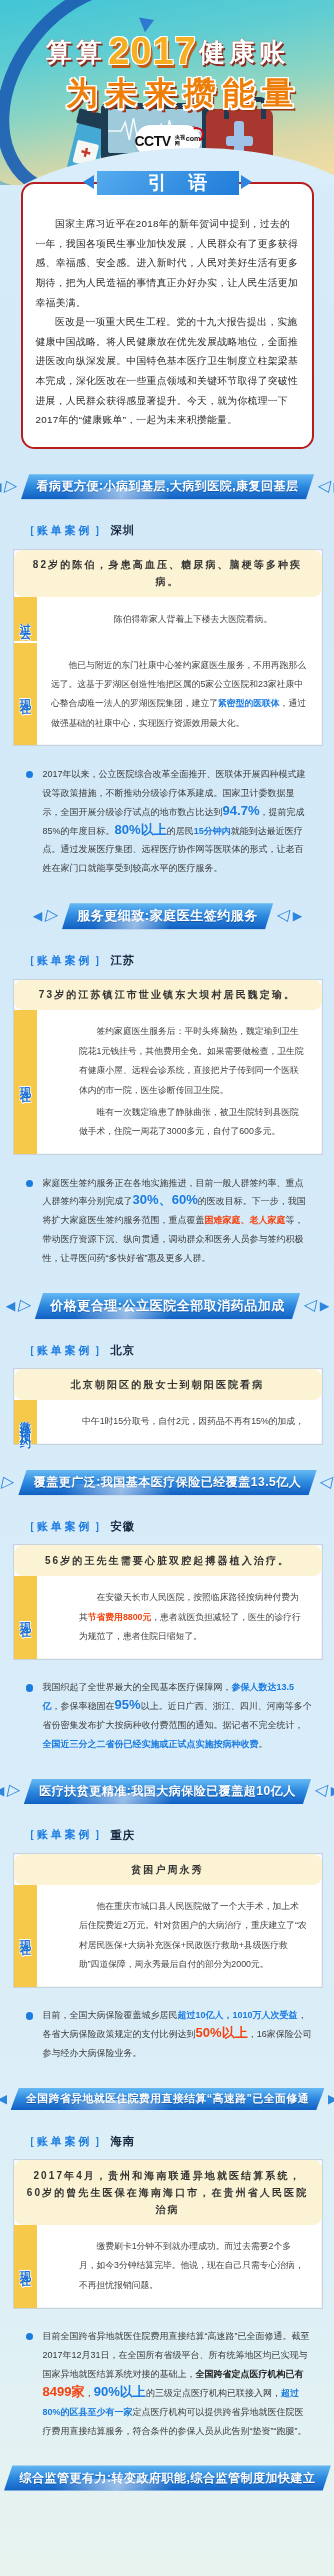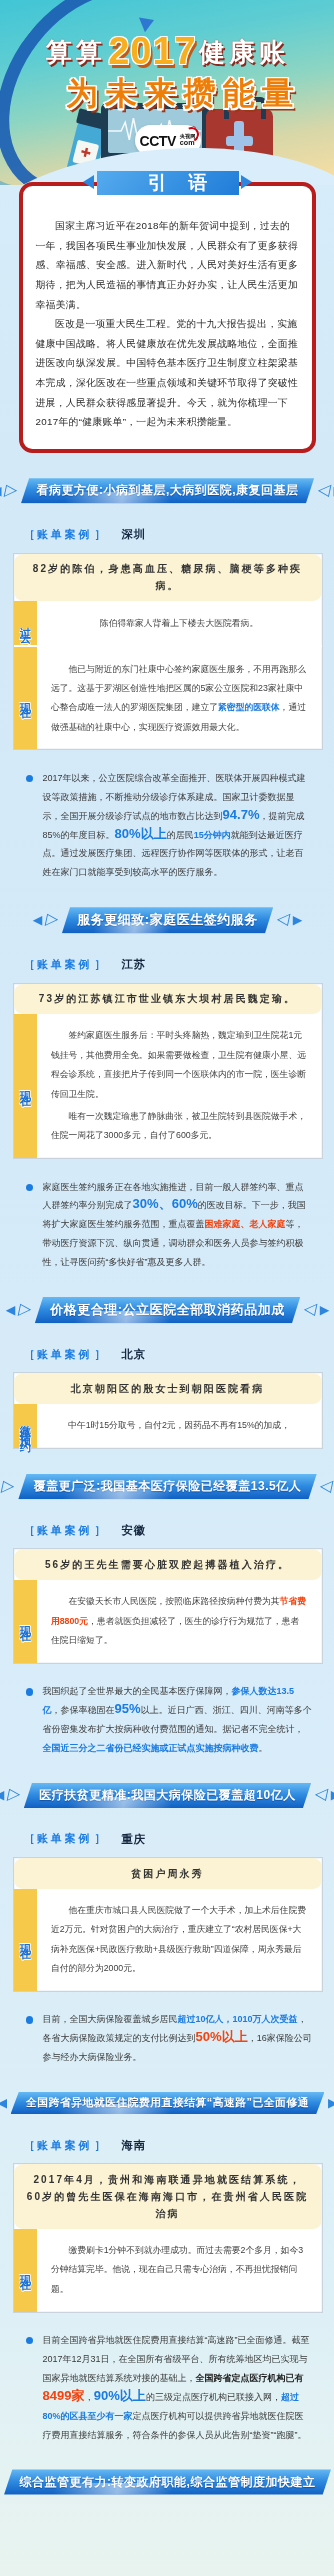--- a/index.html
+++ b/index.html
@@ -36,53 +36,53 @@
   .cross{position:absolute;left:20px;top:12.4px;width:27px;height:39px;}
   .cross i{position:absolute;background:#9fc3e8;border-radius:3.1px;}
   .cross .v{left:8.2px;top:0;width:10.3px;height:39px;}
   .cross .h{left:0;top:14.4px;width:27px;height:10.3px;}
   .logo-pill{position:absolute;left:50%;top:125px;transform:translateX(-50%);width:66px;height:31px;background:#fff;border-radius:15.5px;z-index:4;display:flex;align-items:center;justify-content:center;box-shadow:0 1px 3.1px rgba(0,0,0,.15);}
   .cctv-logo{display:flex;align-items:center;position:relative;}
   .cctv-word{font-weight:900;color:#111;letter-spacing:-0.5px;position:relative;}
   .logo-pill .cctv-word{font-size:14px;}
   .cctv-arc{position:absolute;width:11.3px;height:11.3px;border:2.1px solid #d6000f;border-left-color:transparent;border-bottom-color:transparent;border-radius:50%;transform:rotate(20deg);}
   .logo-pill .cctv-arc{right:-4.1px;top:-5.2px;}
-  .cctv-right{margin-left:4.1px;display:flex;flex-direction:column;line-height:1.05;}
+  .cctv-right{margin-left:4.1px;display:flex;line-height:1.05;}
   .logo-pill .cctv-cn{font-size:5.2px;font-weight:bold;color:#111;}
   .logo-pill .cctv-com{font-size:7.2px;font-weight:bold;color:#111;}
   .hero-curve{position:absolute;left:-12%;bottom:-62px;width:124%;height:98px;background:#d9eefa;border-radius:50% 50% 0 0/95% 95% 0 0;transform:rotate(-4deg);z-index:5;}
   
   .intro-wrap{position:relative;z-index:6;}
   .intro-btn{position:relative;width:122px;height:24px;margin:-14.4px auto 0;z-index:7;
     background:linear-gradient(135deg,#55abee,#1f7cd8);display:flex;align-items:center;justify-content:center;
     color:#fff;font-size:19px;font-weight:bold;letter-spacing:8.2px;text-indent:8.2px;padding-left:20px;}
   .intro-btn:before,.intro-btn:after{content:"";position:absolute;top:4.6px;border-top:7.2px solid transparent;border-bottom:7.2px solid transparent;}
   .intro-btn:before{left:-13.4px;border-right:11.3px solid #2c86df;}
   .intro-btn:after{right:-13.4px;border-left:11.3px solid #2c86df;}
-  .intro-box{width:264px;margin:-12.4px auto 0;background:#fff;border:4px solid #b91c1c;border-radius:13.4px;padding:30px 12.4px 17.5px;}
+  .intro-box{width:264px;margin:-12.4px auto 0;background:#fff;border:2px solid #b91c1c;border-radius:13.4px;padding:30px 12.4px 17.5px;}
   .intro-box p{margin:0;font-size:9.8px;line-height:2.0;color:#2a2a2a;text-indent:2em;letter-spacing:0.3px;}
   
   .banner-row{display:flex;align-items:center;justify-content:center;gap:3.6px;margin:25px 0 0;}
   .deco{color:#2c86df;line-height:1;}
   .dsolid{font-size:12.4px;}
   .doutline{font-size:16px;transform:skewX(-12deg);margin-top:-2.1px;}
   .ribbon{position:relative;background:linear-gradient(180deg,#66b9f3 0%,#2e8ae0 48%,#1160c3 100%);
     clip-path:polygon(8.2px 0,100% 0,calc(100% - 8.2px) 100%,0 100%);padding:4.1px 15.5px;box-shadow:0 1.5px 3.1px rgba(20,80,160,.3);}
   .ribbon:after{content:"";position:absolute;left:10%;bottom:0;width:55%;height:45%;
     background:linear-gradient(100deg,rgba(255,255,255,0) 10%,rgba(255,255,255,.55) 45%,rgba(255,255,255,0) 75%);pointer-events:none;}
   .ribbon-text{color:#fff;font-weight:900;white-space:nowrap;letter-spacing:0.5px;text-shadow:0 1px 1px rgba(9,53,120,.55);}
   .rb-lg{font-size:13px;} .rb-md{font-size:12px;} .rb-sm{font-size:10.8px;}
   .case-label{margin:24px 0 10.3px 24px;font-size:10.8px;display:flex;align-items:center;}
   .case-label .br{color:#1a7be0;font-weight:bold;}
   .case-label .cl{color:#1a7be0;font-weight:bold;letter-spacing:3.1px;margin:0 2.1px;}
-  .case-label .region{color:#14273f;font-weight:bold;font-size:11.3px;margin-left:16px;letter-spacing:1px;}
+  .case-label .region{color:#14273f;font-weight:bold;font-size:11.3px;margin-left:5px;letter-spacing:1px;}
   .case-box{width:308px;margin:0 auto;background:#fff;border:0.5px solid #c9d3de;box-shadow:0 0 0 0.5px #e7edf3 inset;}
   .case-title{background:#fbf3d3;padding:6.7px 9.3px;text-align:center;font-weight:bold;font-size:10px;color:#333;letter-spacing:2.1px;line-height:1.7;border-radius:9px;}
   .case-row{display:flex;border-top:2.6px solid #fff;}
-  .case-row.first{border-top:none;}
+  .case-row.first{border-top:none;gap:28px;}
   .tab{flex:0 0 23px;background:#f7c94b;display:flex;align-items:center;justify-content:center;
     color:#1a6fd4;font-weight:900;font-size:11.3px;writing-mode:vertical-rl;text-orientation:upright;letter-spacing:5.2px;padding:6.2px 0;
     text-shadow:-0.5px -0.5px 0 #fff,0.5px -0.5px 0 #fff,-0.5px 0.5px 0 #fff,0.5px 0.5px 0 #fff;}
   .row-body{flex:1;padding:12.4px 14.4px;display:flex;flex-direction:column;justify-content:center;}
   .row-body p{margin:0;font-size:8.8px;line-height:2.2;color:#3f3f3f;text-indent:2em;}
   .row-body p + p{margin-top:3.1px;}
   .row-body.center p{text-indent:0;text-align:center;}
   .bullet{display:flex;margin:18.5px 23px 15.5px 23px;}
   .bullet .dot{flex:0 0 7.2px;height:7.2px;border-radius:50%;background:#1a7be0;margin:6.2px 9.3px 0 3.1px;}
   .bullet p{margin:0;font-size:9px;line-height:2.1;color:#3a3a3a;}

